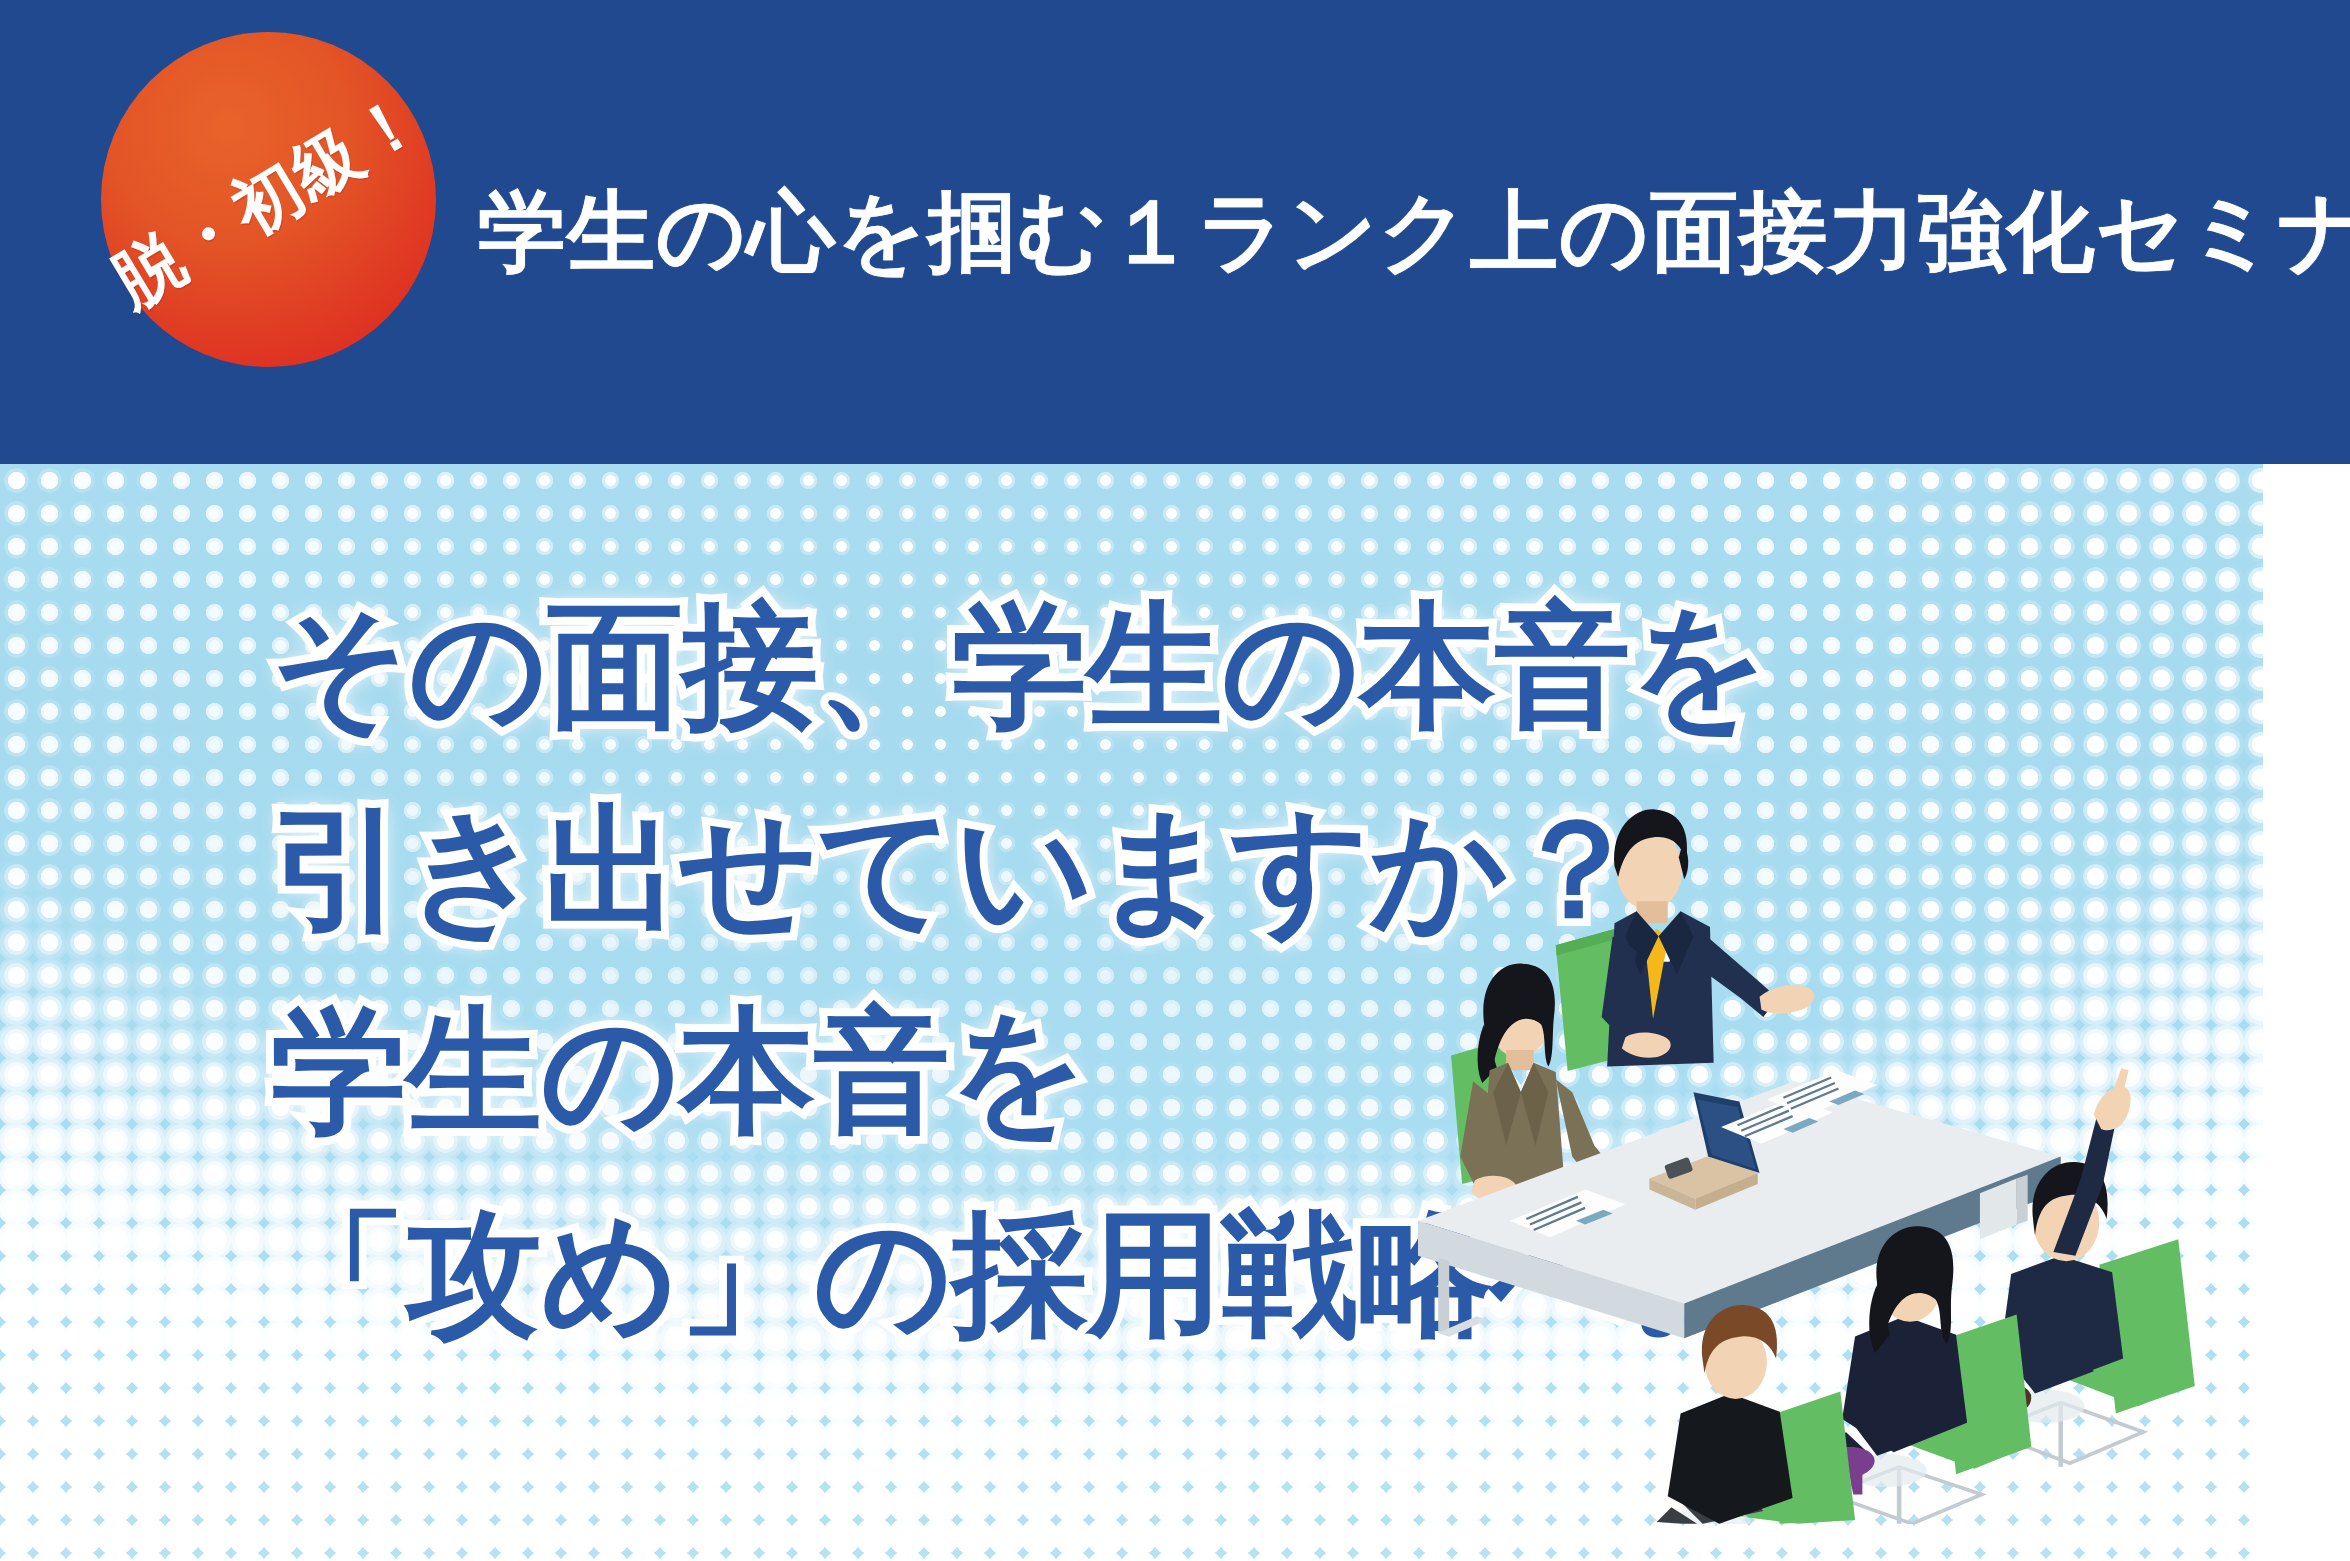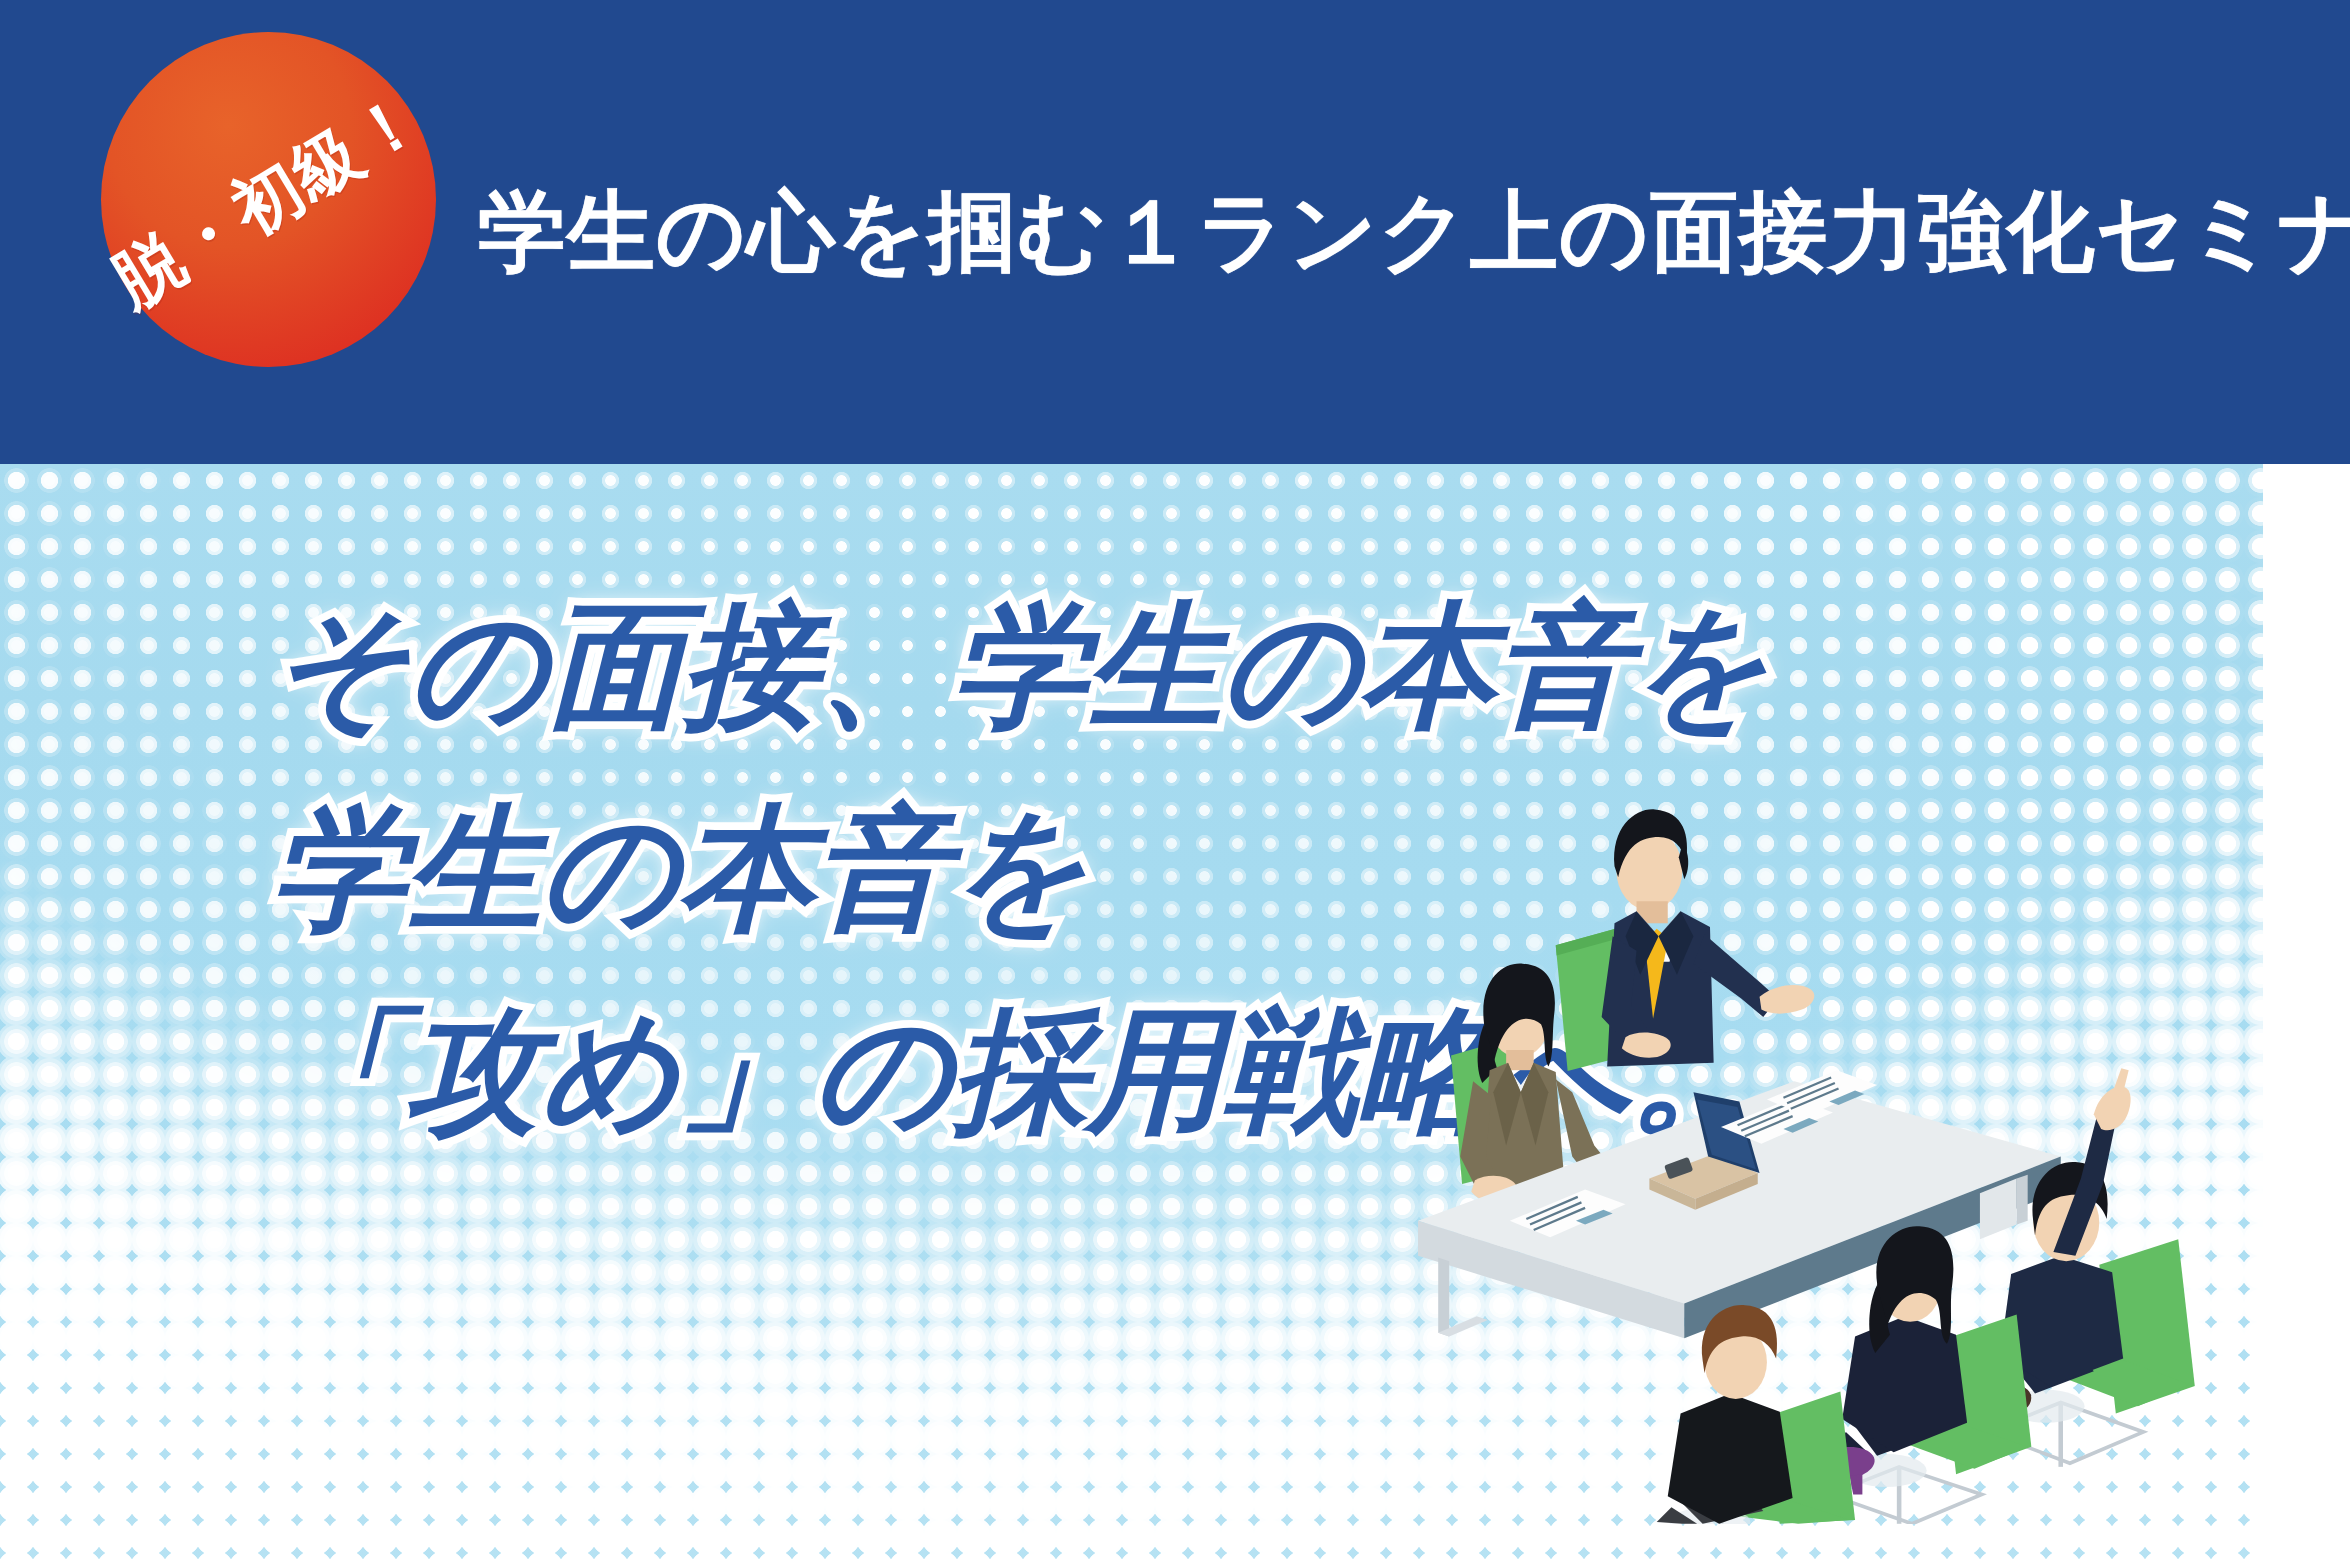--- a/index.html
+++ b/index.html
@@ -74,21 +74,20 @@
 
   
   .stage {
     position: absolute;
     left: 0;
     top: 464px;
     width: 2263px;
     height: 1097px;
     overflow: hidden;
     background: #ffffff;
-    font-style: italic;
   }
 
   .halftone-base {
     position: absolute;
     inset: 0;
     background:
       linear-gradient(180deg, #A9DCF0 0%, #A5DAEF 22%, #A7DCF1 55%, #B6E2F3 100%);
   }
 
   
@@ -177,20 +176,21 @@
 
     <div class="halftone-base"></div>
     <div class="dots dots-xs"></div>
     <div class="dots dots-sm"></div>
     <div class="dots dots-md"></div>
     <div class="dots dots-lg"></div>
     <div class="dots dots-xl"></div>
 
     <div class="headline">
       <div class="headline-line">その面接、学生の本音を</div>
+      <div class="headline-line">引き出せていますか？</div>
       <div class="headline-line">学生の本音を</div>
       <div class="headline-line">「攻め」の採用戦略へ。</div>
     </div>
 
     <div class="illustration">
       <svg viewBox="0 0 880 800" xmlns="http://www.w3.org/2000/svg">
 
         <g>
           <path d="M150 170 L215 152 L228 290 L163 307 Z" fill="#63BE63"></path>
           <path d="M150 170 L215 152 L216 163 L151 181 Z" fill="#55AE56"></path>

